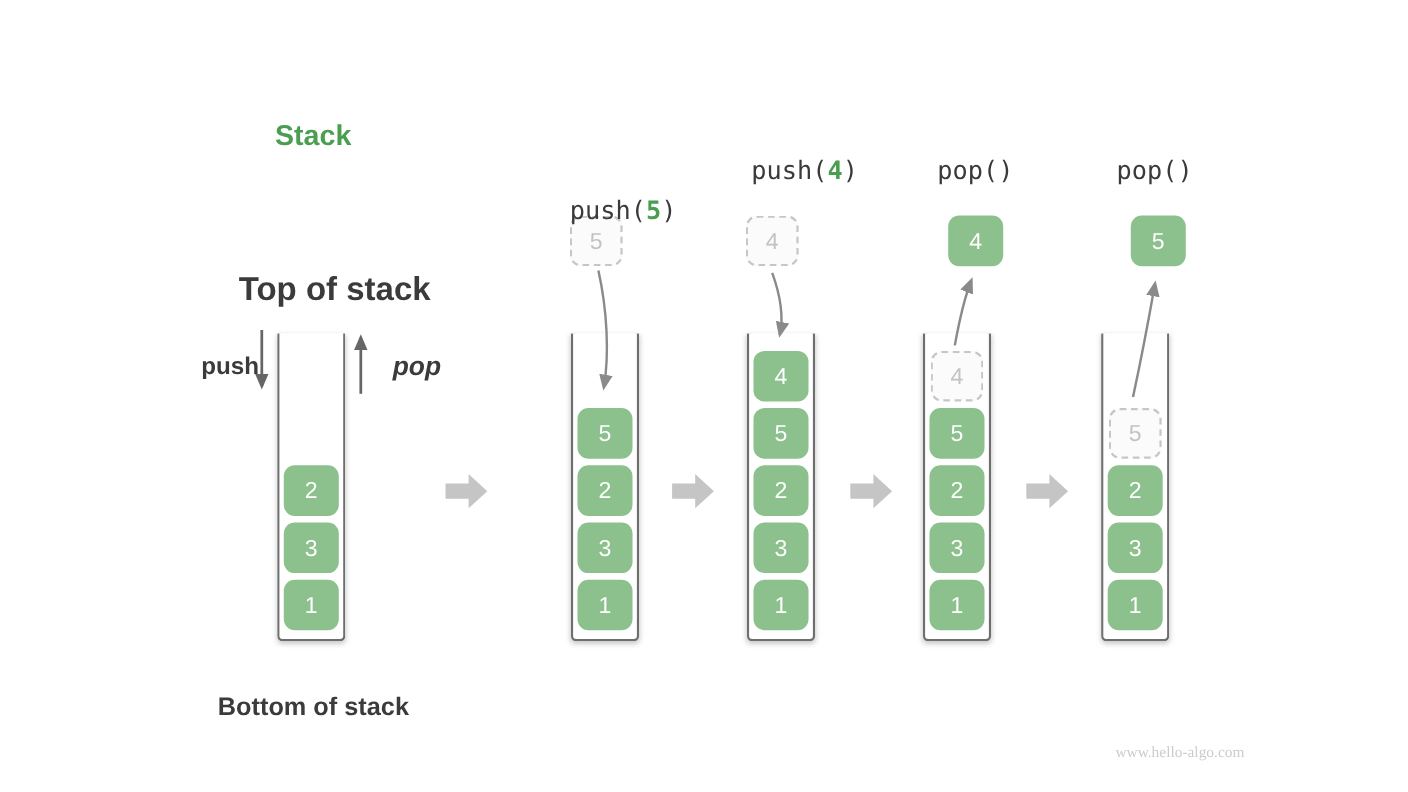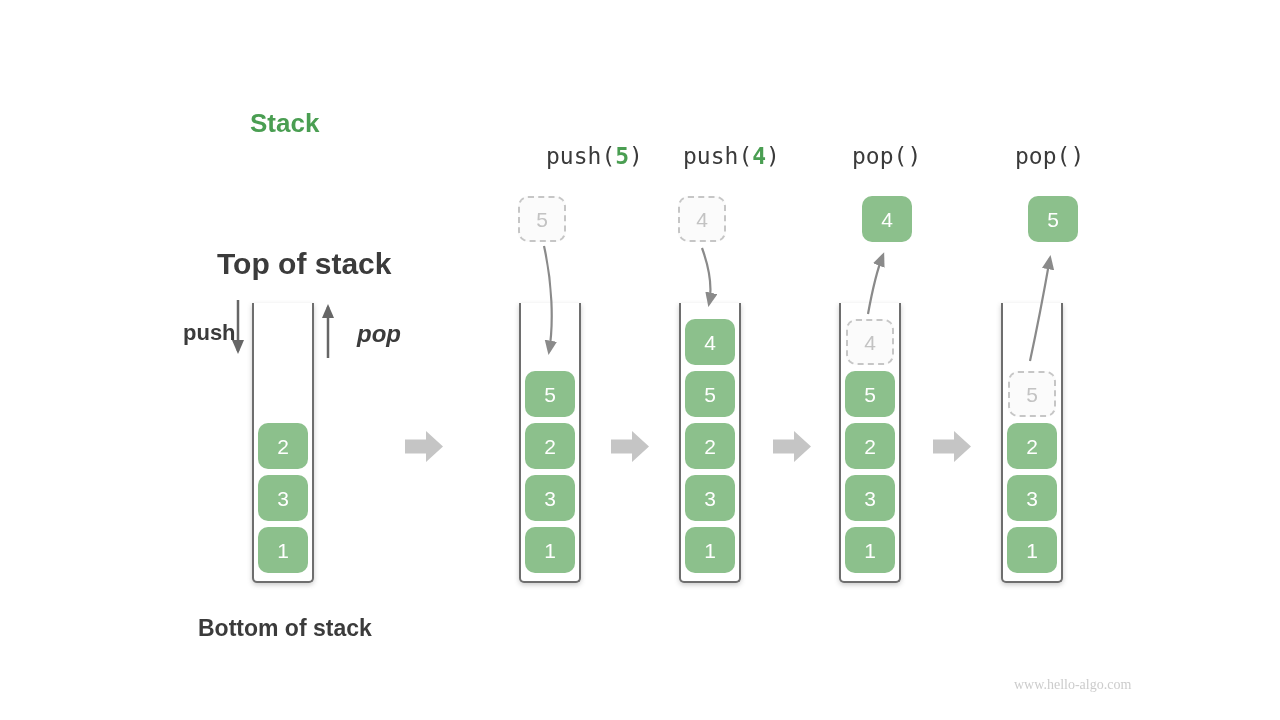--- a/index.html
+++ b/index.html
@@ -1,21 +1,21 @@
 <!DOCTYPE html>
 <html><head>
 <meta charset="utf-8">
 <style>
   html,body{margin:0;padding:0;background:#fff;}
   .canvas{position:relative;width:1280px;height:720px;background:#ffffff;overflow:hidden;
           font-family:"Liberation Sans",sans-serif;}
   .title{position:absolute;left:250px;top:108px;font-size:26px;font-weight:bold;color:#4a9e52;}
   .lbl{position:absolute;font-weight:bold;color:#3b3b3b;white-space:nowrap;}
   .lbl-top{left:217px;top:247px;font-size:30px;}
-  .lbl-bottom{left:198px;top:615px;font-size:23px;}
+  .lbl-bottom{left:198px;top:629px;font-size:23px;}
   .lbl-push{left:168px;top:320px;font-size:22px;margin-left:15px;}
   .lbl-pop{left:357px;top:320px;font-size:24px;font-style:italic;}
   .stack-container{position:absolute;width:62px;height:280px;box-sizing:border-box;
           border:2px solid #6e6e6e;border-top:none;border-radius:0 0 5px 5px;background:#ffffff;
           box-shadow:0 2px 5px rgba(70,70,70,.28);}
   .cell{position:absolute;width:50px;height:46px;border-radius:10px;display:flex;
           align-items:center;justify-content:center;font-size:21px;line-height:1;}
   .cell.solid{background:#8cc08c;color:#ffffff;}
   .cell.dashed{box-sizing:border-box;width:48px;background:#fbfbfb;
           border:2px dashed #c6c6c6;color:#c3c3c3;}
@@ -41,21 +41,21 @@
       <div class="stack-container" style="left: 252px; top: 303px;"></div>
       <div class="cell solid" style="left: 258px; top: 423px;">2</div>
       <div class="cell solid" style="left: 258px; top: 475px;">3</div>
       <div class="cell solid" style="left: 258px; top: 527px;">1</div>
       <div class="stack-container" style="left: 519px; top: 303px;"></div>
       <div class="cell solid" style="left: 525px; top: 371px;">5</div>
       <div class="cell solid" style="left: 525px; top: 423px;">2</div>
       <div class="cell solid" style="left: 525px; top: 475px;">3</div>
       <div class="cell solid" style="left: 525px; top: 527px;">1</div>
       <div class="cell dashed" style="left: 518px; top: 196px;">5</div>
-      <div class="op" style="left: 546px;"><span>push(</span><span class="val">5</span><span>)</span></div>
+      <div class="op" style="left: 518px; margin-top: 36px;"><span>push(</span><span class="val">5</span><span>)</span></div>
       <div class="stack-container" style="left: 679px; top: 303px;"></div>
       <div class="cell solid" style="left: 685px; top: 319px;">4</div>
       <div class="cell solid" style="left: 685px; top: 371px;">5</div>
       <div class="cell solid" style="left: 685px; top: 423px;">2</div>
       <div class="cell solid" style="left: 685px; top: 475px;">3</div>
       <div class="cell solid" style="left: 685px; top: 527px;">1</div>
       <div class="cell dashed" style="left: 678px; top: 196px;">4</div>
       <div class="op" style="left: 683px;"><span>push(</span><span class="val">4</span><span>)</span></div>
       <div class="stack-container" style="left: 839px; top: 303px;"></div>
       <div class="cell dashed" style="left: 846px; top: 319px;">4</div>

